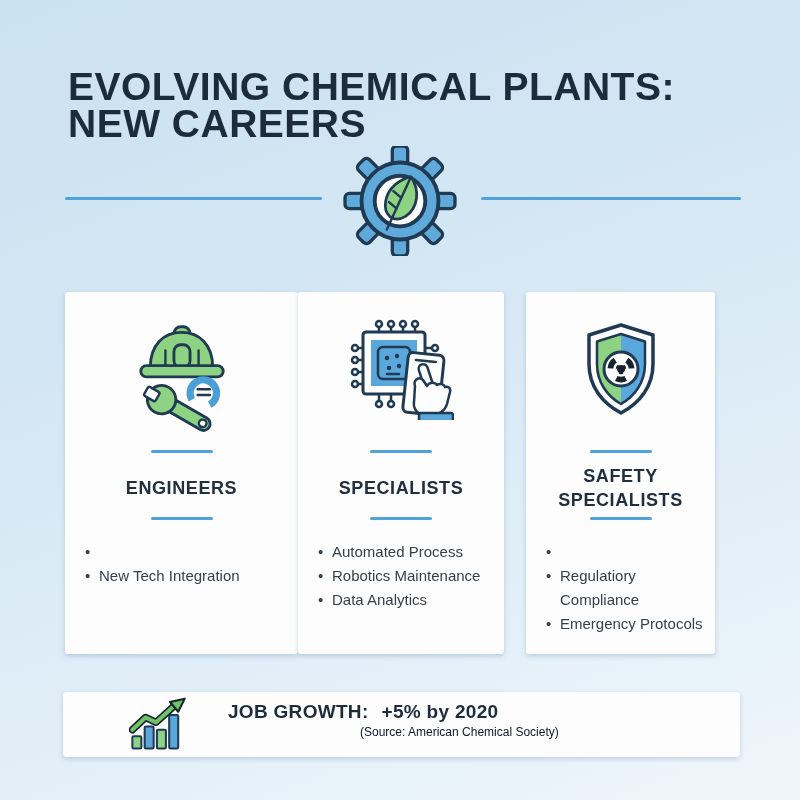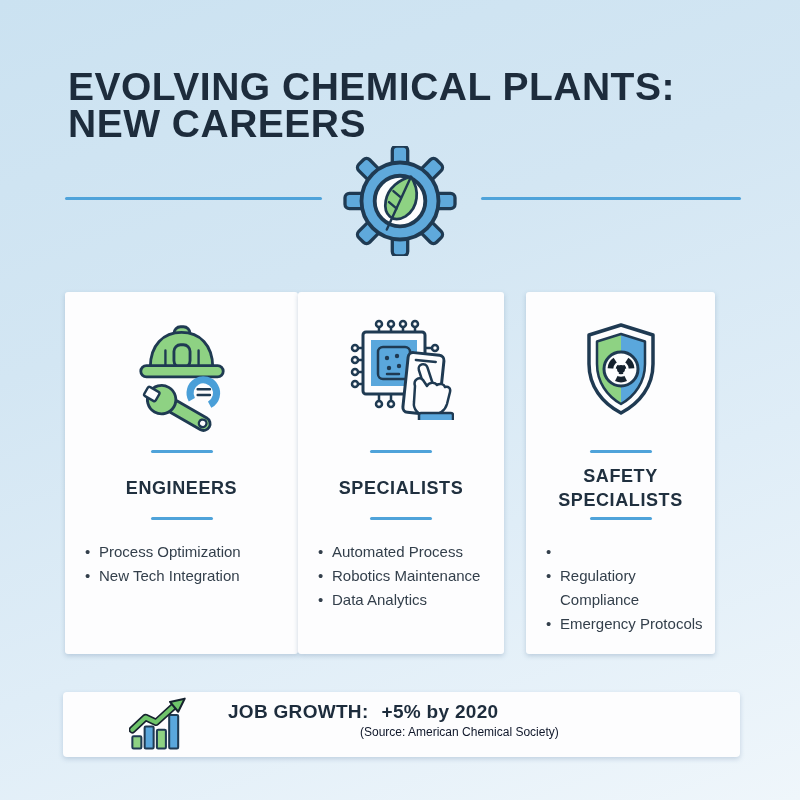--- a/index.html
+++ b/index.html
@@ -95,21 +95,20 @@
       </svg>
     </div>
     <div class="rule top"></div>
     <h2 class="card-title">
       <span>ENGINEERS</span>
     </h2>
     <div class="rule bottom"></div>
     <ul class="bullets">
       <li>
           <span class="dot"></span>
-          <span>Process Optimization</span>
         </li>
       <li>
           <span class="dot"></span>
           <span>New Tech Integration</span>
         </li>
     </ul>
   </section>
 
   <section class="card c2">
     <div class="icon-wrap">

